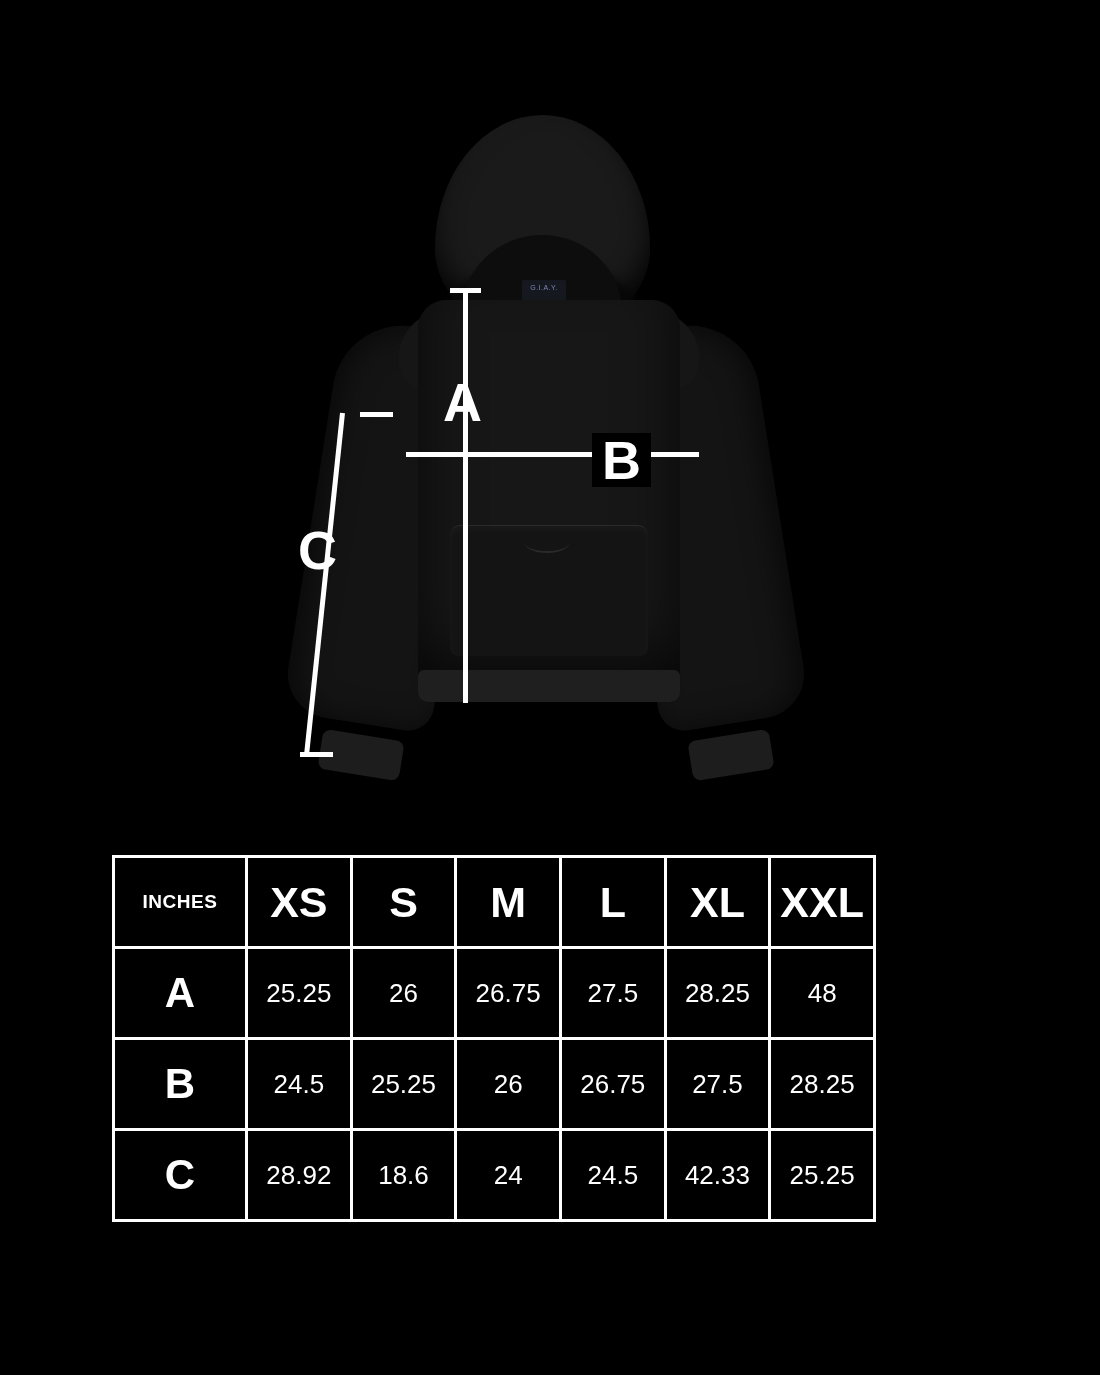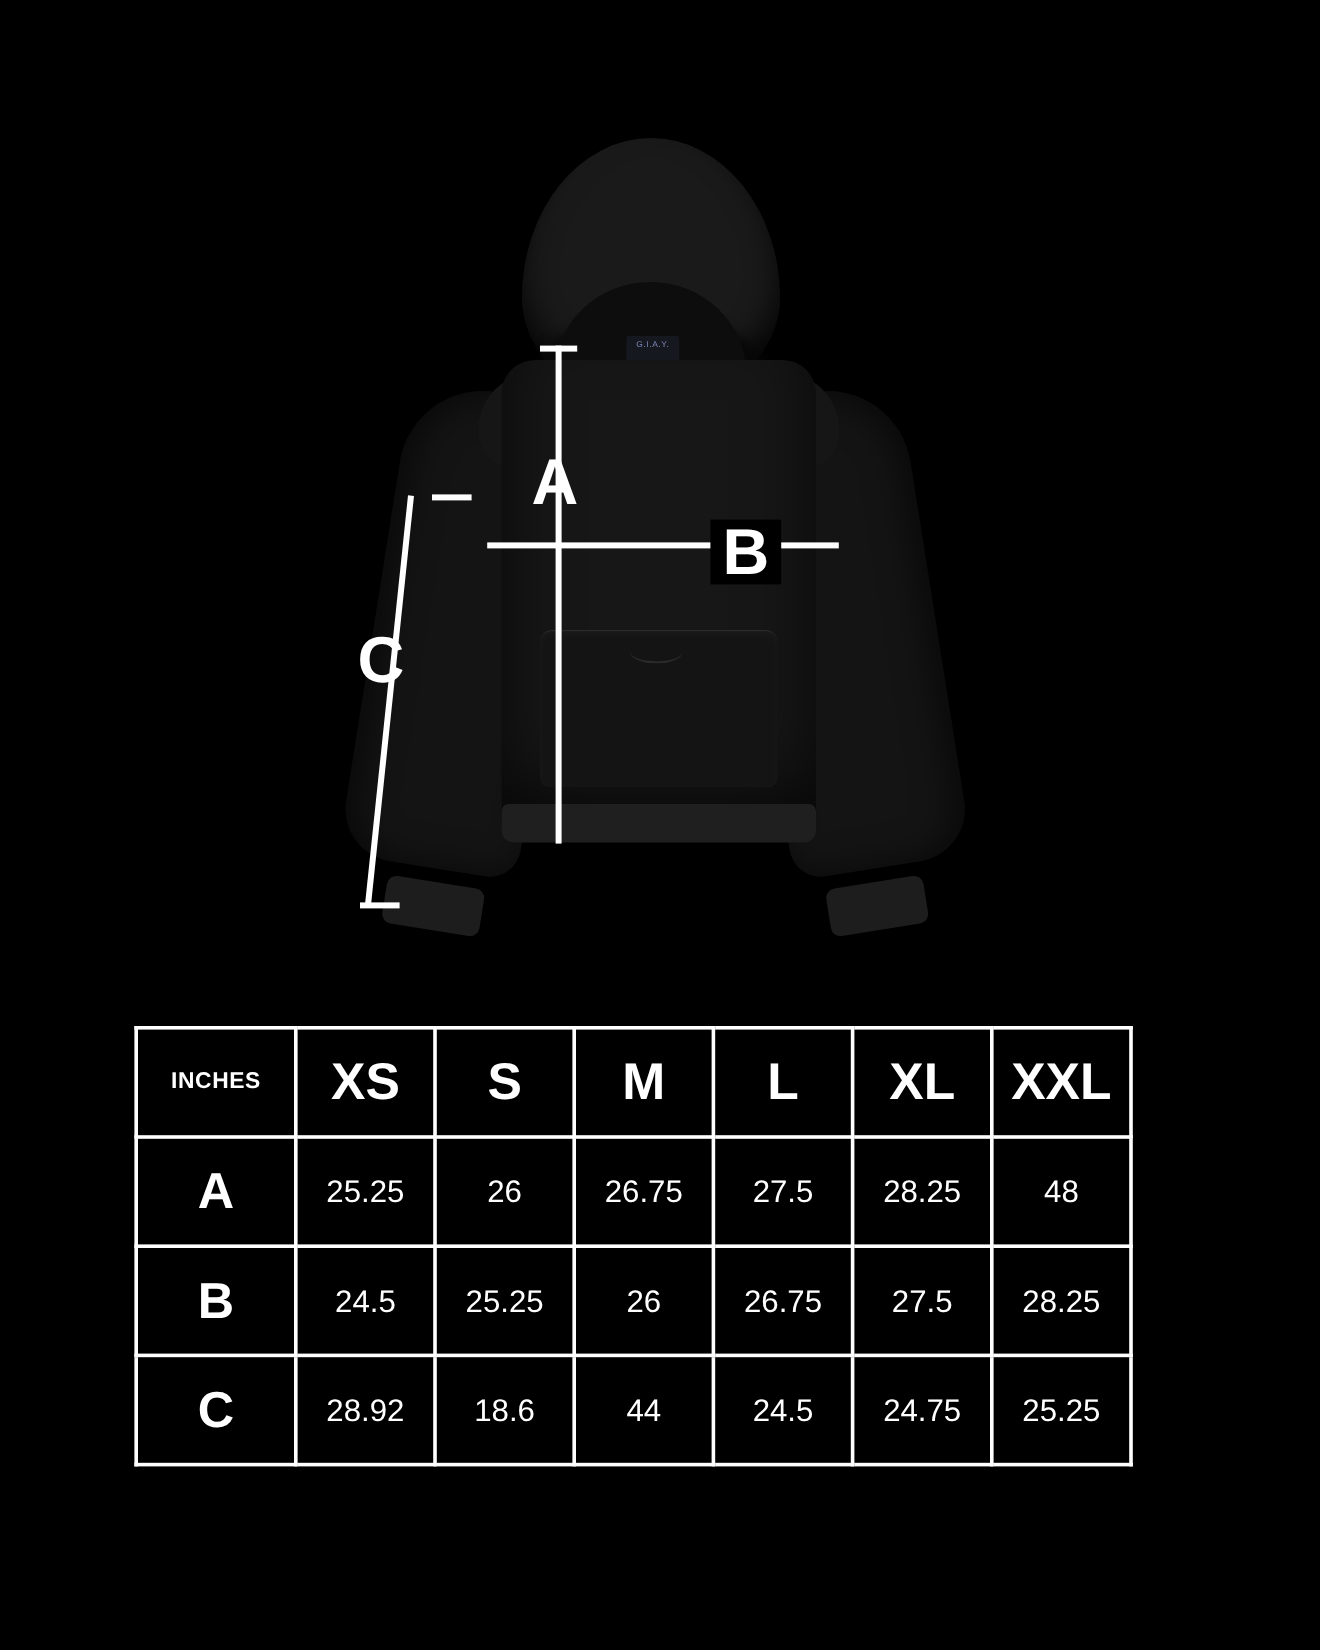--- a/index.html
+++ b/index.html
@@ -219,21 +219,21 @@
   .line-c { left: 340px; top: 413px; width: 5px; height: 345px; transform: rotate(6deg); transform-origin: top center; }
   .tick-c-top { left: 360px; top: 412px; width: 33px; height: 5px; }
   .tick-c-bot { left: 300px; top: 752px; width: 33px; height: 5px; }
   .label-c { left: 298px; top: 523px; font-size: 54px; }
 
   
   .size-table-wrap {
     position: absolute;
     left: 112px;
     top: 855px;
-    width: 832px;
+    width: 764px;
   }
   table.size-table {
     border-collapse: collapse;
     width: 100%;
     table-layout: fixed;
   }
   table.size-table td, table.size-table th {
     border: 3px solid #ffffff;
     text-align: center;
     vertical-align: middle;
@@ -325,20 +325,20 @@
         <td class="cell-val">25.25</td>
         <td class="cell-val">26</td>
         <td class="cell-val">26.75</td>
         <td class="cell-val">27.5</td>
         <td class="cell-val">28.25</td>
       </tr>
       <tr>
         <td class="col-head row-key">C</td>
         <td class="cell-val">28.92</td>
         <td class="cell-val">18.6</td>
-        <td class="cell-val">44</td>
+        <td class="cell-val">24</td>
         <td class="cell-val">24.5</td>
-        <td class="cell-val">24.75</td>
+        <td class="cell-val">42.33</td>
         <td class="cell-val">25.25</td>
       </tr>
     </tbody>
   </table>
 </div>
 
 </body></html>

